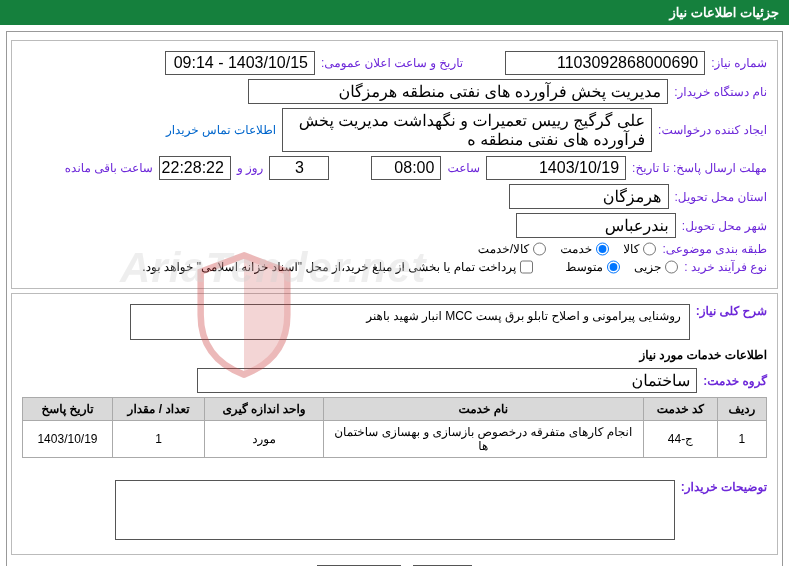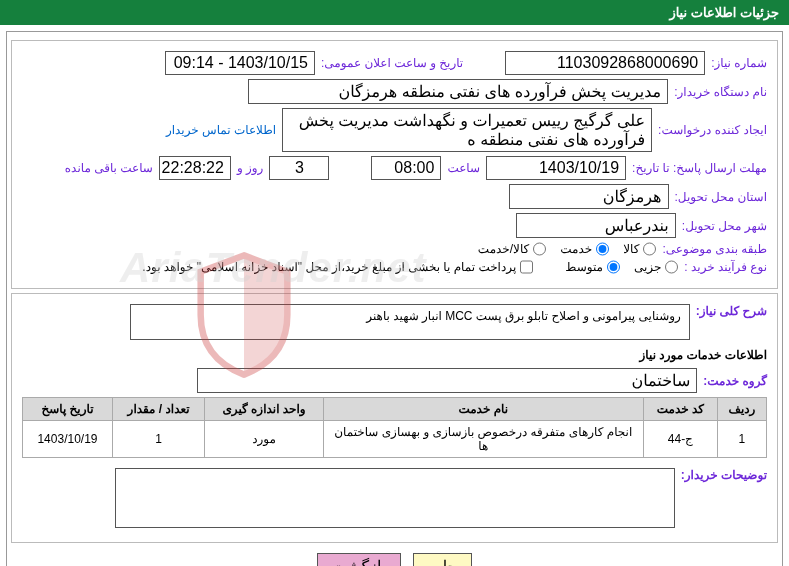--- a/index.html
+++ b/index.html
@@ -246,21 +246,21 @@
           <td>1</td>
           <td>ج-44</td>
           <td>انجام کارهای متفرقه درخصوص بازسازی و بهسازی ساختمان ها</td>
           <td>مورد</td>
           <td>1</td>
           <td>1403/10/19</td>
         </tr>
       </tbody>
     </table>
 
-    <div class="row" style="margin-top:10px;align-items:flex-start">
+    <div class="row" style="margin-top:22px;align-items:flex-start">
       <span class="label" style="font-weight:bold">توضیحات خریدار:</span>
       <div class="textarea"></div>
     </div>
   </div>
 
   <div class="buttons">
     <button class="btn btn-print">چاپ</button>
     <button class="btn btn-back">بازگشت</button>
   </div>
 

